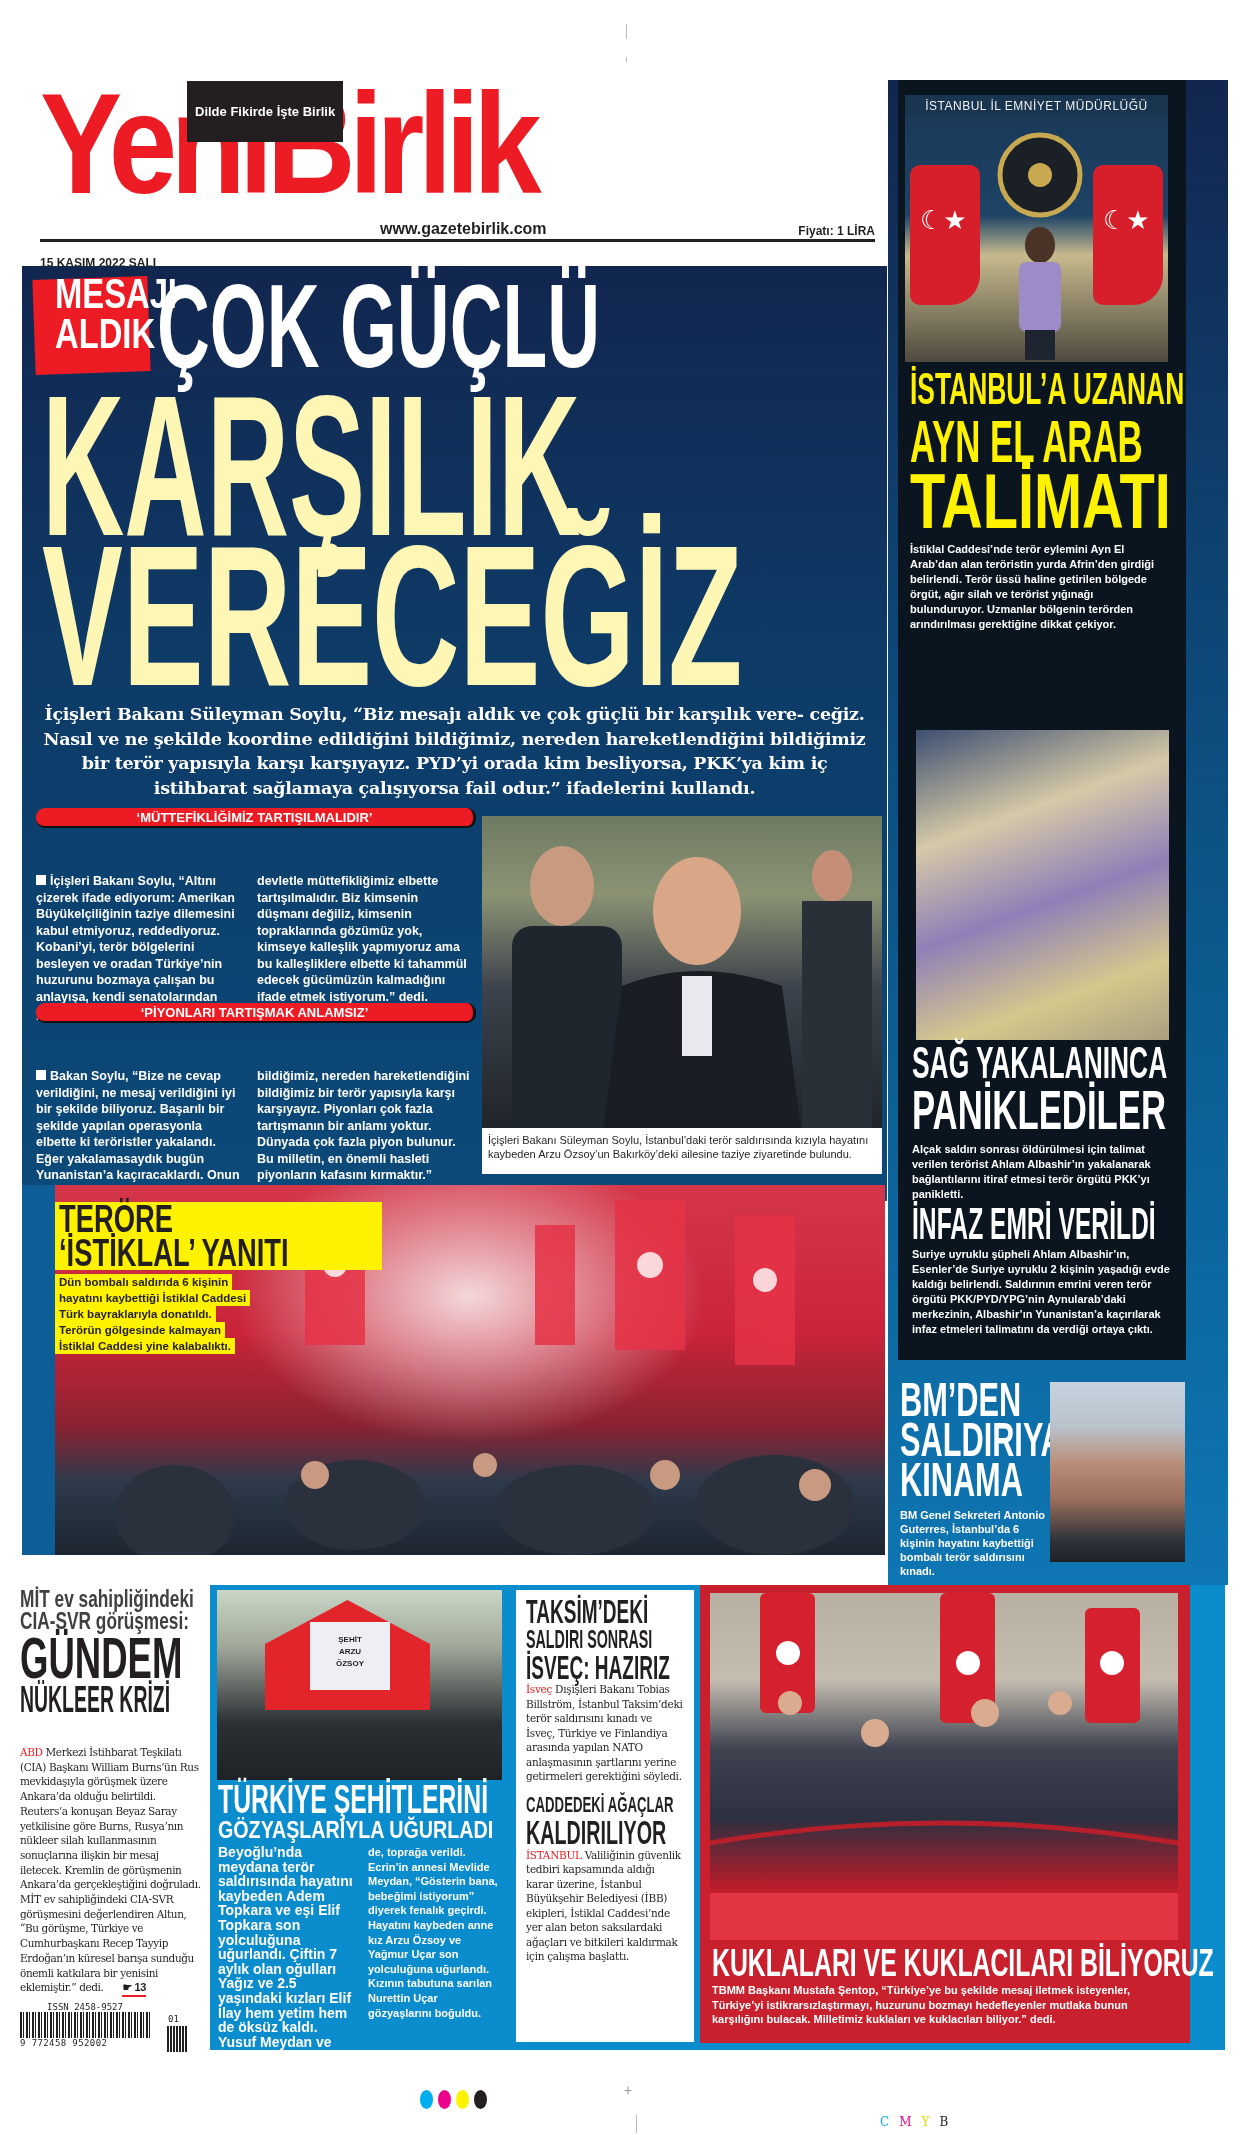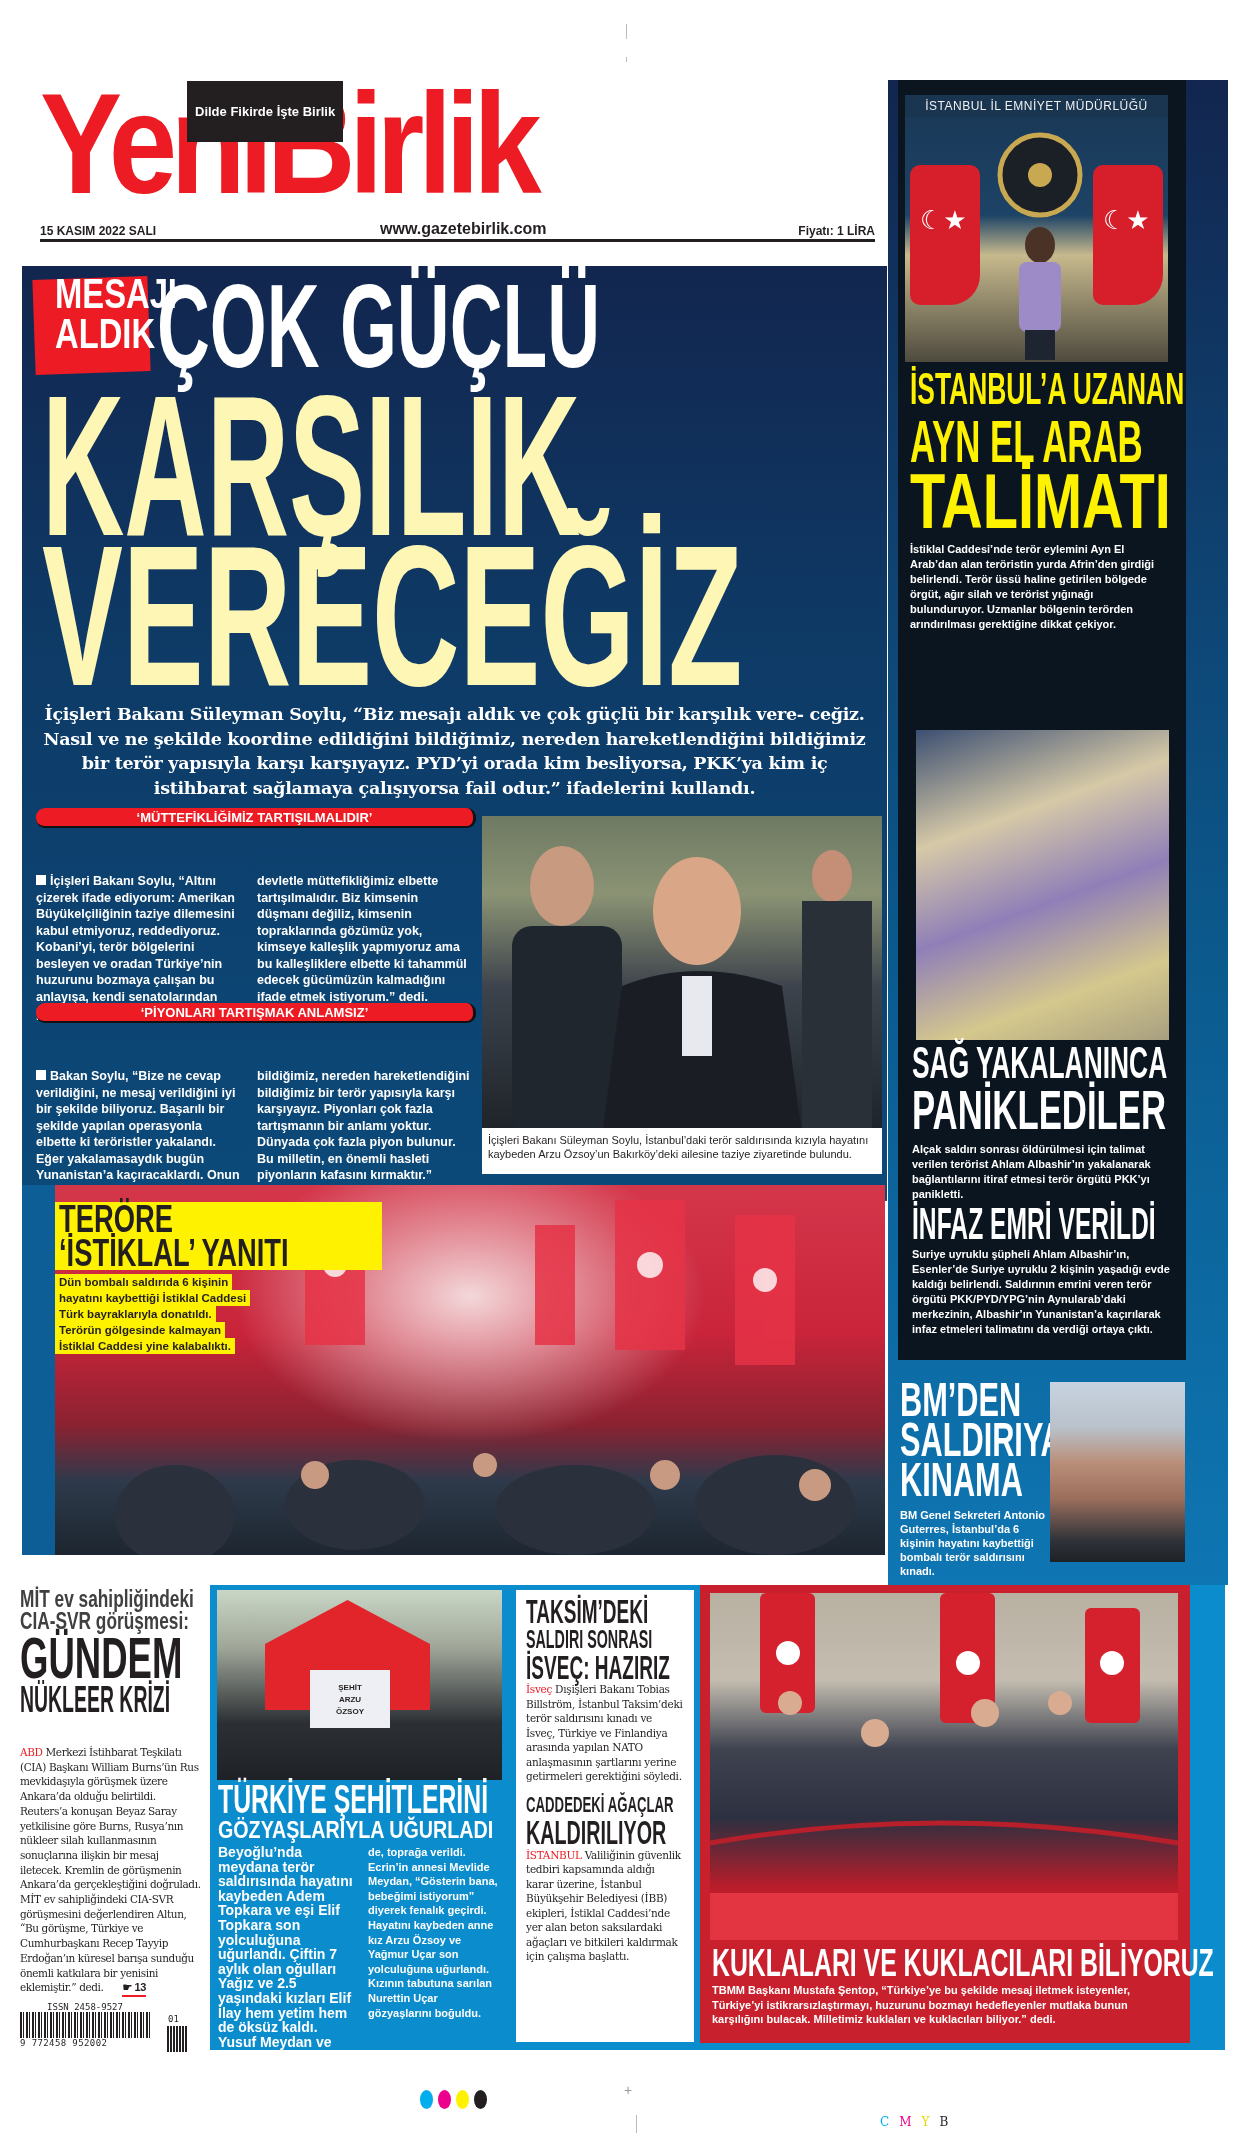--- a/index.html
+++ b/index.html
@@ -7,21 +7,21 @@
   body { position: relative; font-family: "Liberation Sans", sans-serif; color: #fff; }
   .abs { position: absolute; }
   .condensed { font-family: "Liberation Sans", sans-serif; font-weight: bold; transform-origin: left top; white-space: nowrap; }
 
   
   #masthead { left: 40px; top: 70px; width: 845px; height: 200px; }
   #logo { left: 0; top: 2px; color: #ed1c24; font-weight: 900; font-size: 150px; letter-spacing: -8px; line-height: 150px; transform: scaleX(0.82) scaleY(0.95); transform-origin: left top; font-family: "Liberation Sans", sans-serif; }
   #slogan { left: 147px; top: 11px; background: #231f20; color: #fff; font-size: 13px; font-weight: bold; padding: 23px 8px; }
   #date-line { left: 0; top: 152px; width: 835px; border-bottom: 3px solid #231f20; height: 20px; color: #231f20; font-weight: bold; font-size: 12px; }
   #date-line span { position: absolute; top: 2px; }
-  #pub-date { left: 0; }
+  #pub-date { left: 0; margin-top: 32px; }
   #website { left: 340px; top: -2px !important; font-size: 16px; }
   #price { right: 0; }
   #mast-rule { left: 0; top: 196px; width: 835px; height: 2px; background: #1e3a5f; }
 
   
   #lead { left: 22px; top: 266px; width: 865px; height: 935px; background: linear-gradient(#12264f 0%, #0e3a66 40%, #0b4a7a 100%); }
   #kicker-badge { left: 12px; top: 12px; width: 115px; height: 95px; background: #ed1c24; transform: rotate(-2deg); }
   #kicker-text { left: 22px; top: 8px; color: #fff; font-size: 42px; line-height: 40px; text-align: center; width: 100px; transform: scaleX(0.78); transform-origin: center top; font-weight: 900; }
   #head1 { left: 135px; top: 0px; color: #fff; font-size: 118px; line-height: 120px; transform: scaleX(0.62); font-weight: 900; }
   #head2 { left: 20px; top: 115px; color: #fdf6b4; font-size: 200px; line-height: 170px; transform: scaleX(0.57); font-weight: 900; }
@@ -86,21 +86,21 @@
 
   #barcode { left: 20px; top: 2002px; width: 170px; height: 50px; color: #231f20; }
   #issn { font-family: "DejaVu Sans Mono", monospace; font-size: 9px; text-align: center; width: 130px; }
   #bars { width: 130px; height: 26px; background: repeating-linear-gradient(90deg,#231f20 0 2px,#fff 2px 3px,#231f20 3px 4px,#fff 4px 6px); }
   #bar-num { font-family: "DejaVu Sans Mono", monospace; font-size: 9px; letter-spacing: 0.4px; }
   #bar-issue { left: 148px; top: 12px; font-family: "DejaVu Sans Mono", monospace; font-size: 9px; }
   #bars2 { left: 147px; top: 24px; width: 20px; height: 26px; background: repeating-linear-gradient(90deg,#231f20 0 2px,#fff 2px 3px); }
 
   #coffin-photo { left: 217px; top: 1590px; width: 285px; height: 190px; background: linear-gradient(180deg,#c9d6c6 0%,#a0a799 30%,#2c3035 70%,#1e2126 100%); overflow: hidden; }
   #coffin { position: absolute; left: 48px; top: 10px; width: 165px; height: 110px; background: #e2252b; clip-path: polygon(0 40%,50% 0,100% 40%,100% 100%,0 100%); }
-  #coffin-label { position: absolute; left: 93px; top: 32px; width: 80px; height: 58px; background: #eeeff4; color: #231f20; font-size: 8px; font-weight: bold; text-align: center; padding-top: 12px; line-height: 12px; margin-top: 48px; }
+  #coffin-label { position: absolute; left: 93px; top: 32px; width: 80px; height: 68px; background: #eeeff4; color: #231f20; font-size: 8px; font-weight: bold; text-align: center; padding-top: 12px; line-height: 12px; }
   #sehit-head { left: 218px; top: 1782px; color: #fff; font-weight: 900; font-size: 40px; line-height: 34px; transform: scaleX(0.62); }
   #sehit-head2 { left: 218px; top: 1818px; color: #fff; font-weight: 900; font-size: 24px; line-height: 24px; transform: scaleX(0.82); }
   #sehit-c1 { left: 218px; top: 1845px; width: 140px; font-size: 14px; line-height: 14.6px; font-weight: bold; }
   #sehit-c2 { left: 368px; top: 1845px; width: 135px; font-size: 11px; line-height: 14.6px; font-weight: bold; }
 
   #isvec-box { left: 516px; top: 1590px; width: 178px; height: 452px; background: #fff; color: #231f20; padding: 6px 10px; }
   #isvec-head { font-size: 34px; line-height: 30px; font-weight: 900; transform: scaleX(0.56); transform-origin: left top; white-space: nowrap; }
   #isvec-head2 { font-size: 26px; line-height: 26px; font-weight: 900; transform: scaleX(0.55); transform-origin: left top; white-space: nowrap; }
   .serif-body { font-family: "DejaVu Serif", serif; font-size: 10.5px; line-height: 14.5px; letter-spacing: -0.3px; color: #231f20; }
   #agac-head { margin-top: 10px; font-size: 22px; line-height: 22px; font-weight: 900; transform: scaleX(0.6); transform-origin: left top; white-space: nowrap; }

